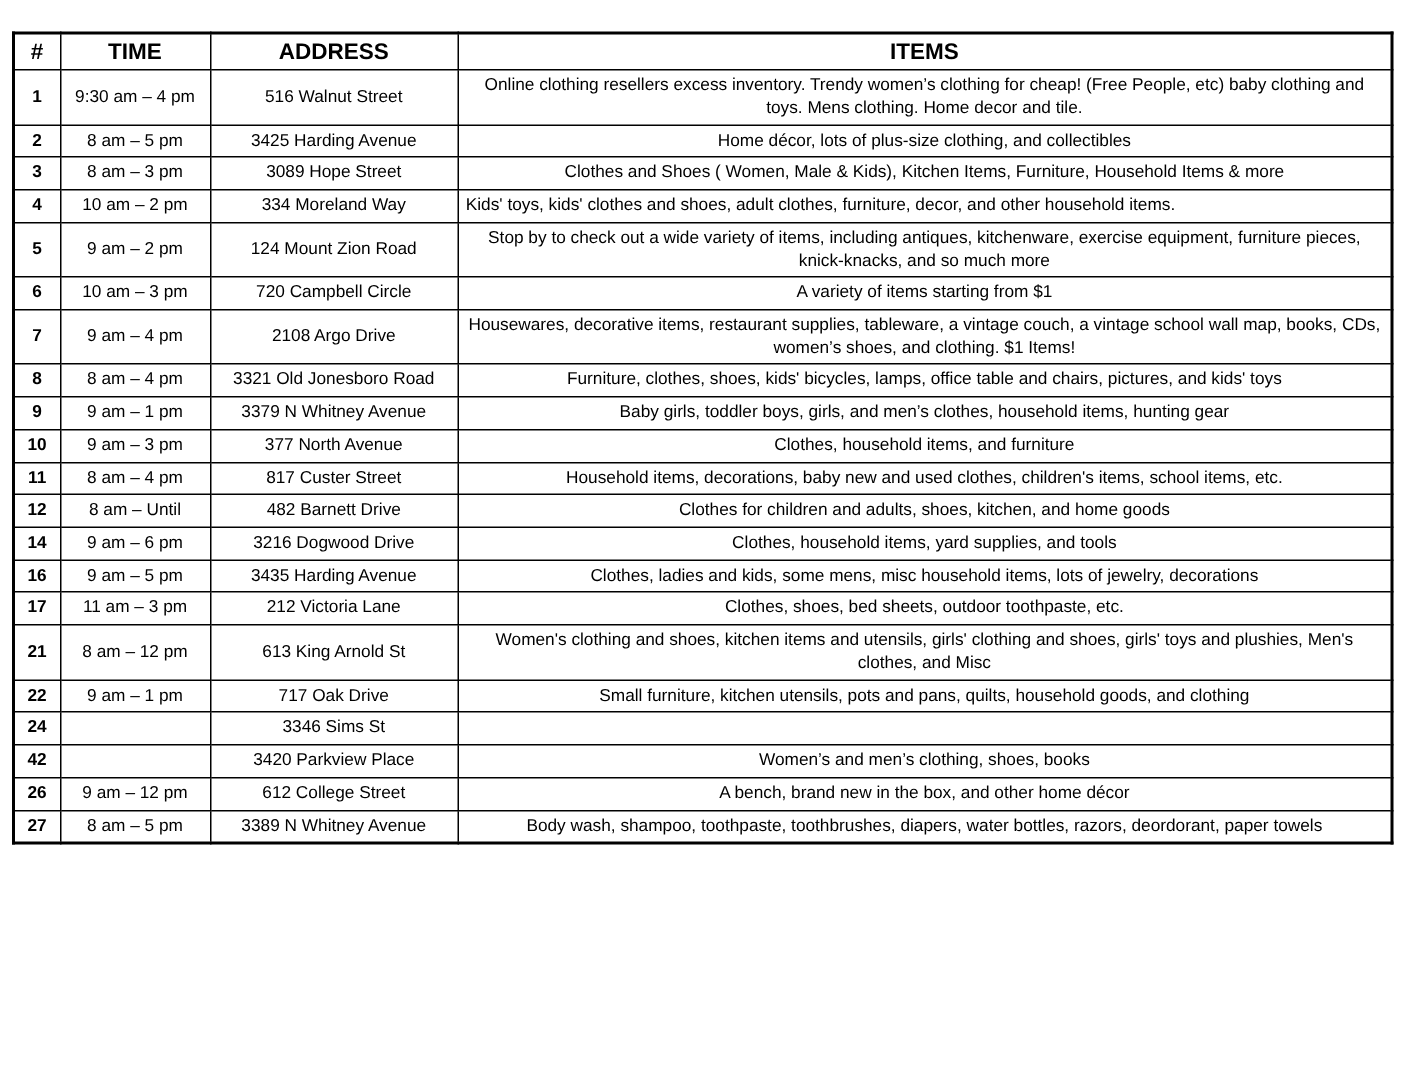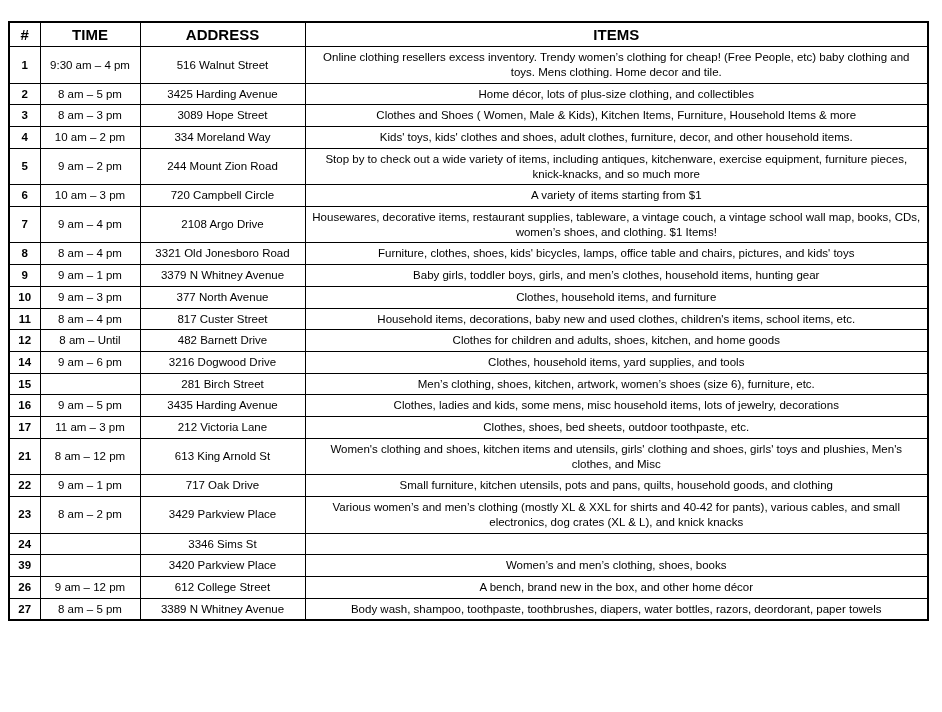--- a/index.html
+++ b/index.html
@@ -44,21 +44,21 @@
     font-size: 11.5px;
     text-align: center;
     vertical-align: middle;
     padding: 3px 5px;
     line-height: 1.28;
   }
   table.sales td.c-num {
     font-weight: bold;
   }
   table.sales td.c-items.left {
-    text-align: center;
+    text-align: left;
   }
   table.sales tr {
     height: 21px;
   }
 </style>
 </head>
 <body>
 
 <div class="page">
   <div class="table-wrap">
@@ -102,21 +102,21 @@
   <tr>
     <td class="c-num">4</td>
     <td class="c-time">10 am – 2 pm</td>
     <td class="c-address">334 Moreland Way</td>
     <td class="c-items left">Kids' toys, kids' clothes and shoes, adult clothes, furniture, decor, and other household items.</td>
   </tr>
 
   <tr>
     <td class="c-num">5</td>
     <td class="c-time">9 am – 2 pm</td>
-    <td class="c-address">244 Mount Zion Road</td>
+    <td class="c-address">124 Mount Zion Road</td>
     <td class="c-items">Stop by to check out a wide variety of items, including antiques, kitchenware, exercise equipment, furniture pieces, knick-knacks, and so much more</td>
   </tr>
 
   <tr>
     <td class="c-num">6</td>
     <td class="c-time">10 am – 3 pm</td>
     <td class="c-address">720 Campbell Circle</td>
     <td class="c-items">A variety of items starting from $1</td>
   </tr>
 
@@ -163,26 +163,20 @@
   </tr>
 
 
   <tr>
     <td class="c-num">14</td>
     <td class="c-time">9 am – 6 pm</td>
     <td class="c-address">3216 Dogwood Drive</td>
     <td class="c-items">Clothes, household items, yard supplies, and tools</td>
   </tr>
 
-  <tr>
-    <td class="c-num">15</td>
-    <td class="c-time"></td>
-    <td class="c-address">281 Birch Street</td>
-    <td class="c-items">Men’s clothing, shoes, kitchen, artwork, women’s shoes (size 6), furniture, etc.</td>
-  </tr>
 
   <tr>
     <td class="c-num">16</td>
     <td class="c-time">9 am – 5 pm</td>
     <td class="c-address">3435 Harding Avenue</td>
     <td class="c-items">Clothes, ladies and kids, some mens, misc household items, lots of jewelry, decorations</td>
   </tr>
 
   <tr>
     <td class="c-num">17</td>
@@ -201,36 +195,30 @@
     <td class="c-items">Women's clothing and shoes, kitchen items and utensils, girls' clothing and shoes, girls' toys and plushies, Men's clothes, and Misc</td>
   </tr>
 
   <tr>
     <td class="c-num">22</td>
     <td class="c-time">9 am – 1 pm</td>
     <td class="c-address">717 Oak Drive</td>
     <td class="c-items">Small furniture, kitchen utensils, pots and pans, quilts, household goods, and clothing</td>
   </tr>
 
-  <tr>
-    <td class="c-num">23</td>
-    <td class="c-time">8 am – 2 pm</td>
-    <td class="c-address">3429 Parkview Place</td>
-    <td class="c-items">Various women’s and men’s clothing (mostly XL &amp; XXL for shirts and 40-42 for pants),  various cables, and small electronics, dog crates (XL &amp; L), and knick knacks</td>
-  </tr>
 
   <tr>
     <td class="c-num">24</td>
     <td class="c-time"></td>
     <td class="c-address">3346 Sims St</td>
     <td class="c-items"></td>
   </tr>
 
   <tr>
-    <td class="c-num">39</td>
+    <td class="c-num">42</td>
     <td class="c-time"></td>
     <td class="c-address">3420 Parkview Place</td>
     <td class="c-items">Women’s and men’s clothing, shoes, books</td>
   </tr>
 
   <tr>
     <td class="c-num">26</td>
     <td class="c-time">9 am – 12 pm</td>
     <td class="c-address">612 College Street</td>
     <td class="c-items">A bench, brand new in the box, and other home décor</td>

